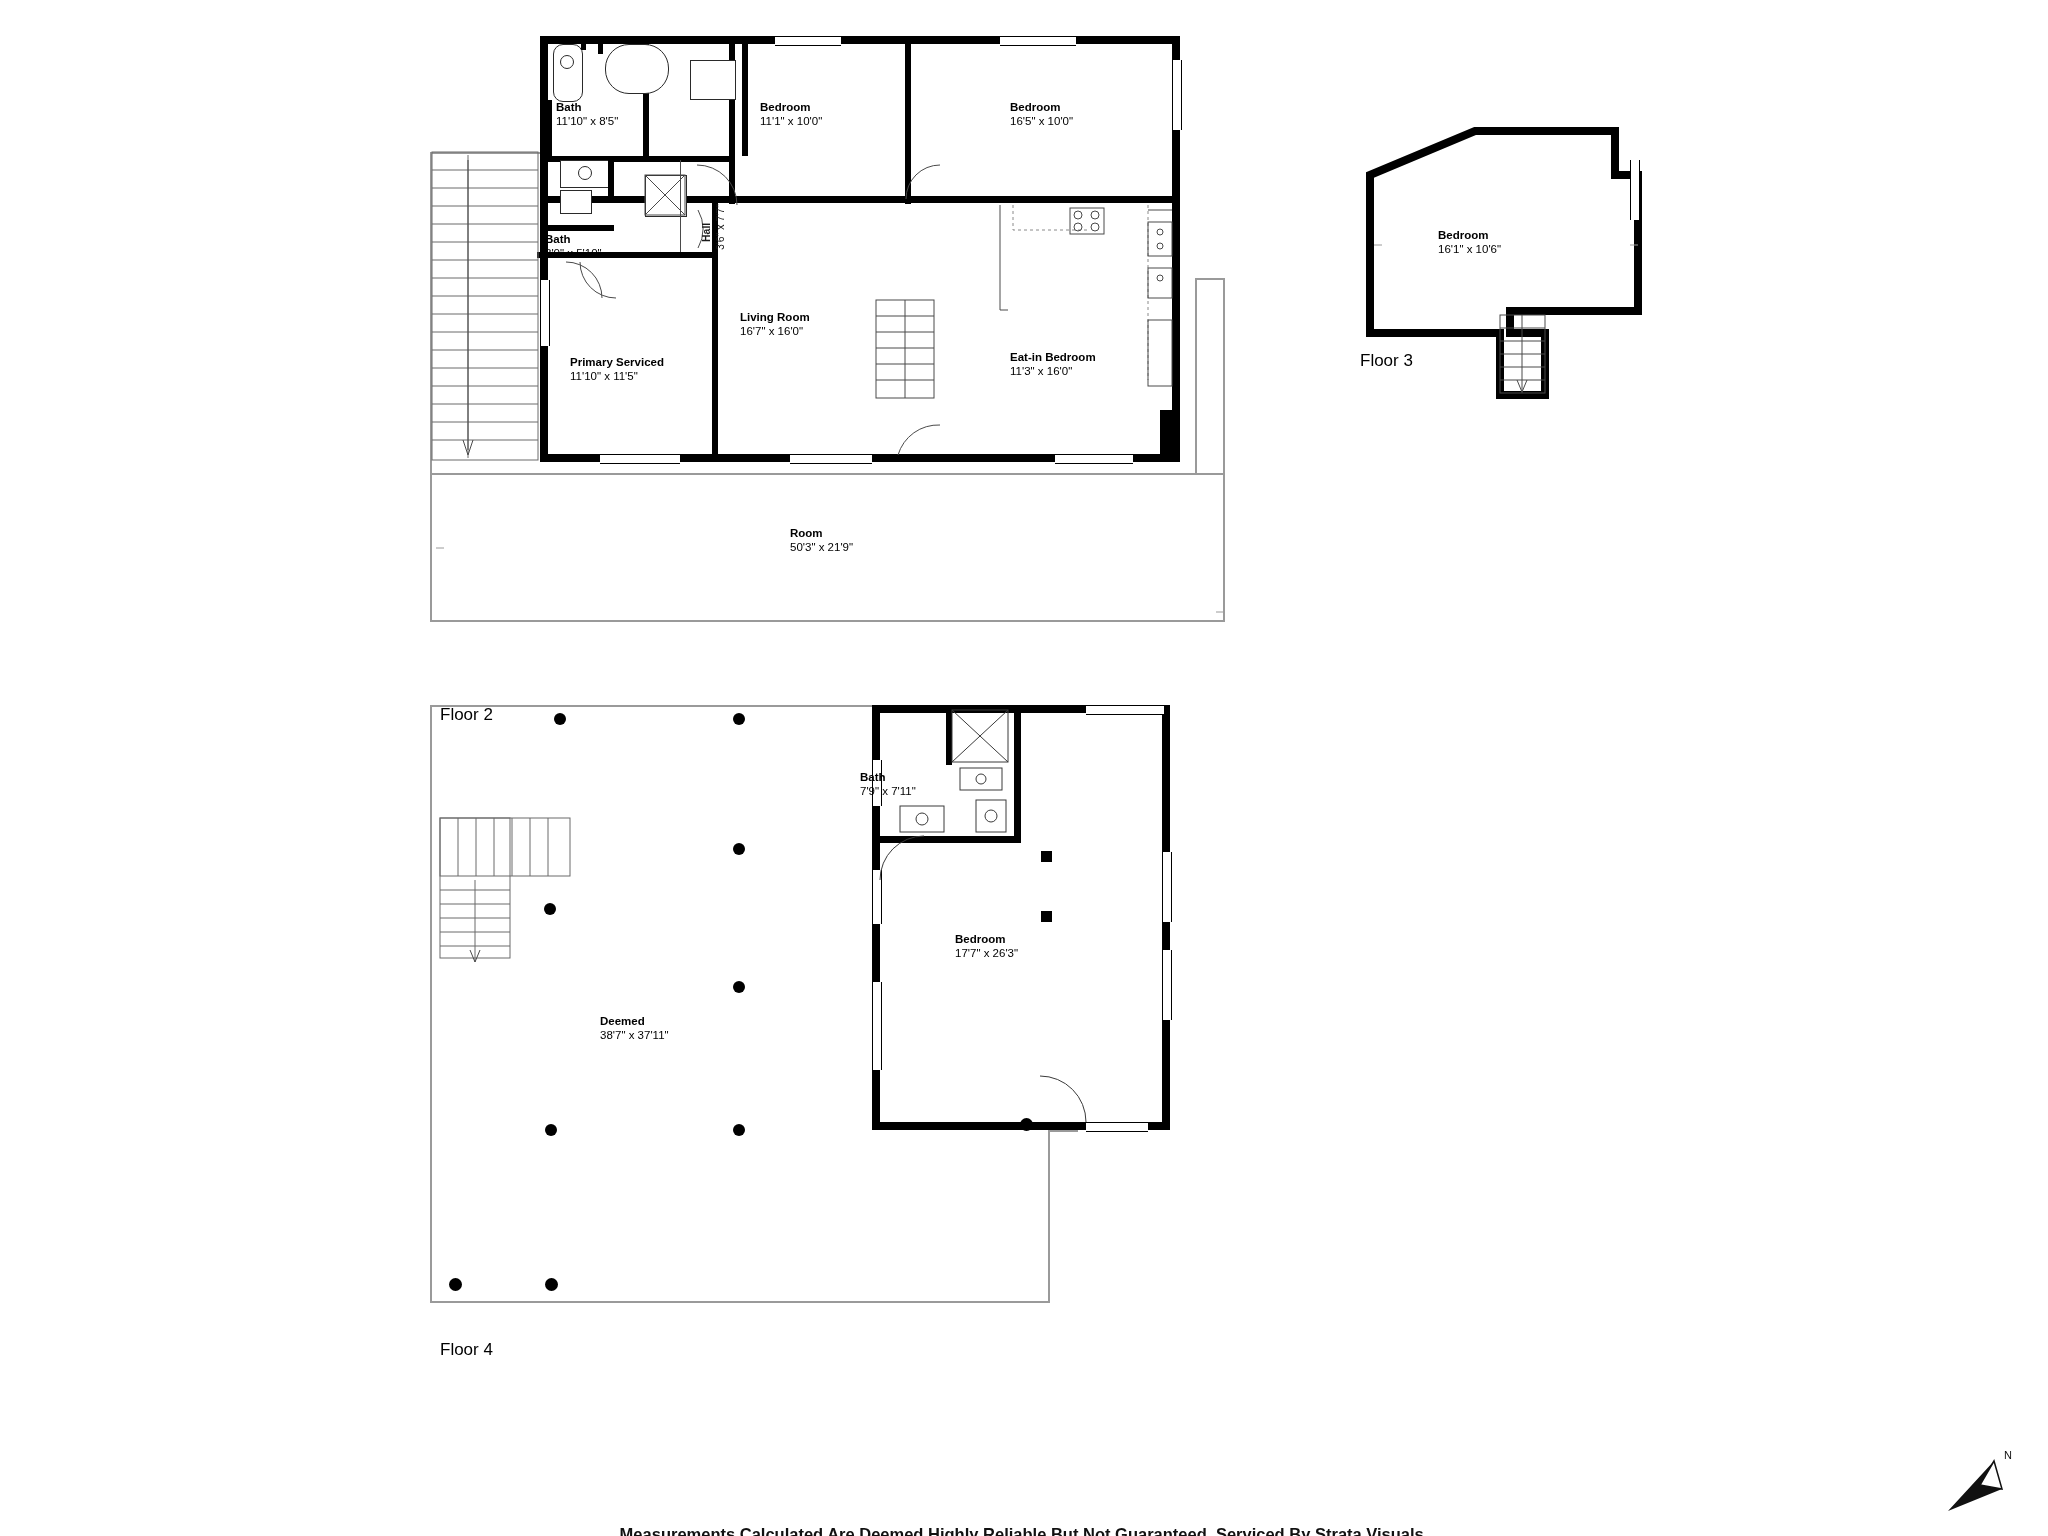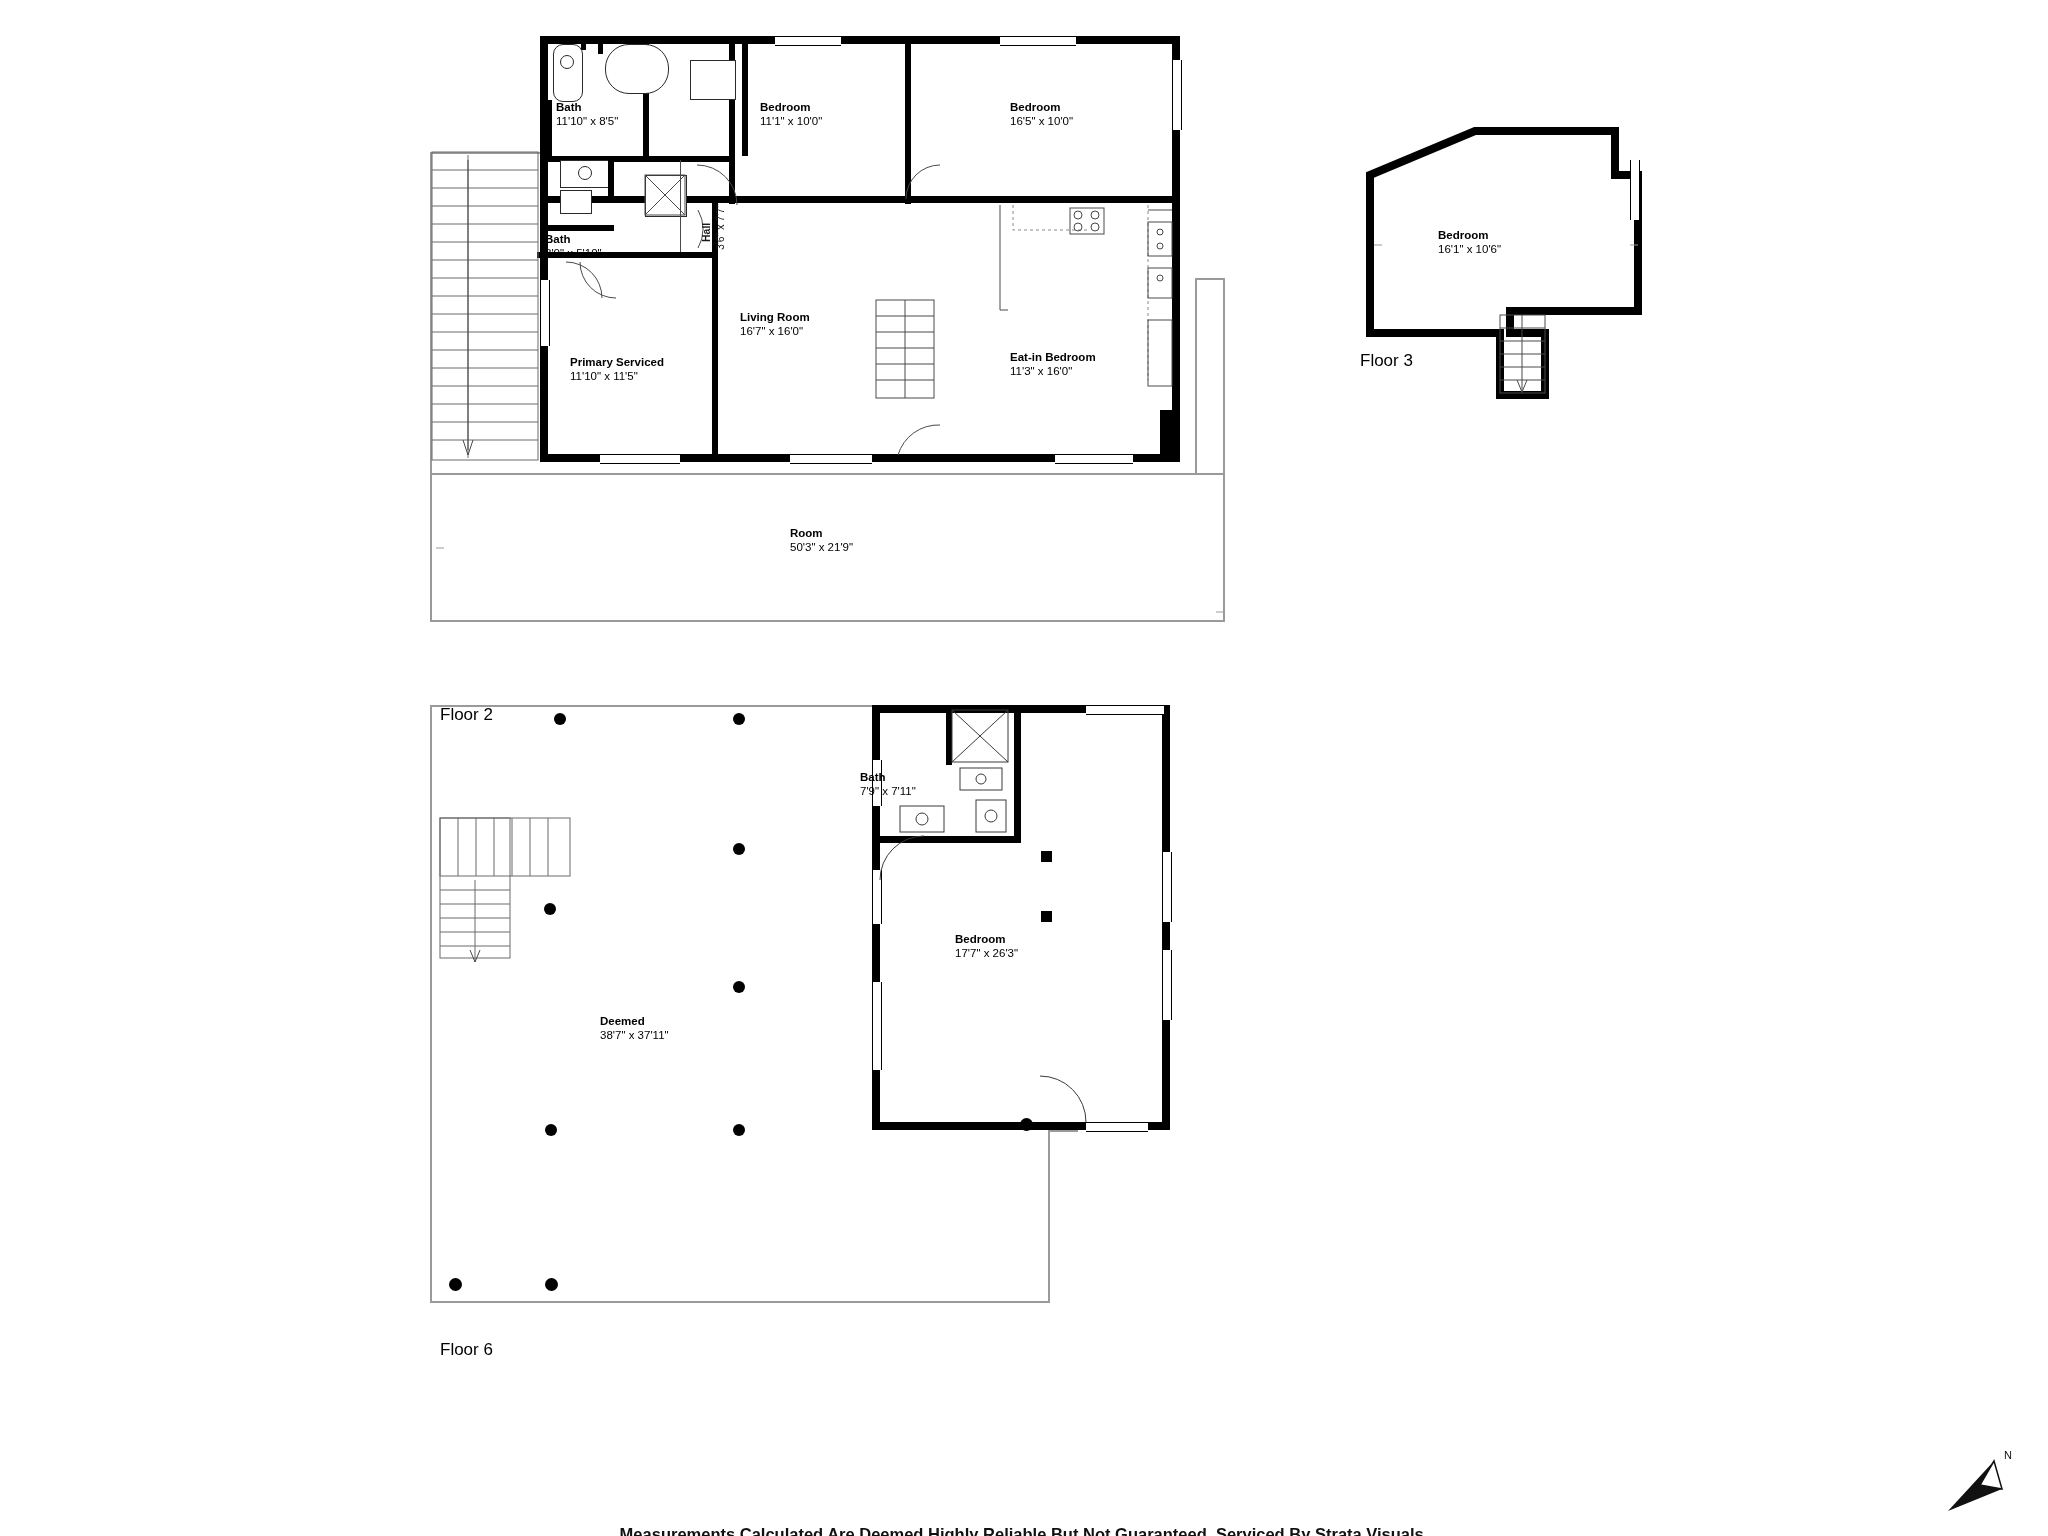--- a/index.html
+++ b/index.html
@@ -389,21 +389,21 @@
     </div>
     <div class="room-label" style="left:955px; top:932px; width:150px;">
       <span class="nm">Bedroom</span>
       <span class="dim">17'7" x 26'3"</span>
     </div>
     <div class="room-label" style="left:600px; top:1014px; width:160px;">
       <span class="nm">Deemed</span>
       <span class="dim">38'7" x 37'11"</span>
     </div>
 
-    <div class="floor-label" style="left:440px; top:1340px;">Floor 6</div>
+    <div class="floor-label" style="left:440px; top:1340px;">Floor 4</div>
   </div>
 
   <div class="disclaimer" style="top:1525px;">Measurements Calculated Are Deemed Highly Reliable But Not Guaranteed. Serviced By Strata Visuals.</div>
 
   <div class="compass" style="left:1940px; top:1455px; width:70px; height:62px;">
     <svg width="70" height="62" viewBox="0 0 70 62">
       <polygon points="8,56 54,6 40,30 62,34" fill="#111"></polygon>
       <polygon points="54,6 40,30 62,34" fill="#ffffff" stroke="#111" stroke-width="1.5"></polygon>
     </svg>
     <span style="position:absolute; right:-2px; top:-6px; font-size:11px; color:#111;">N</span>

